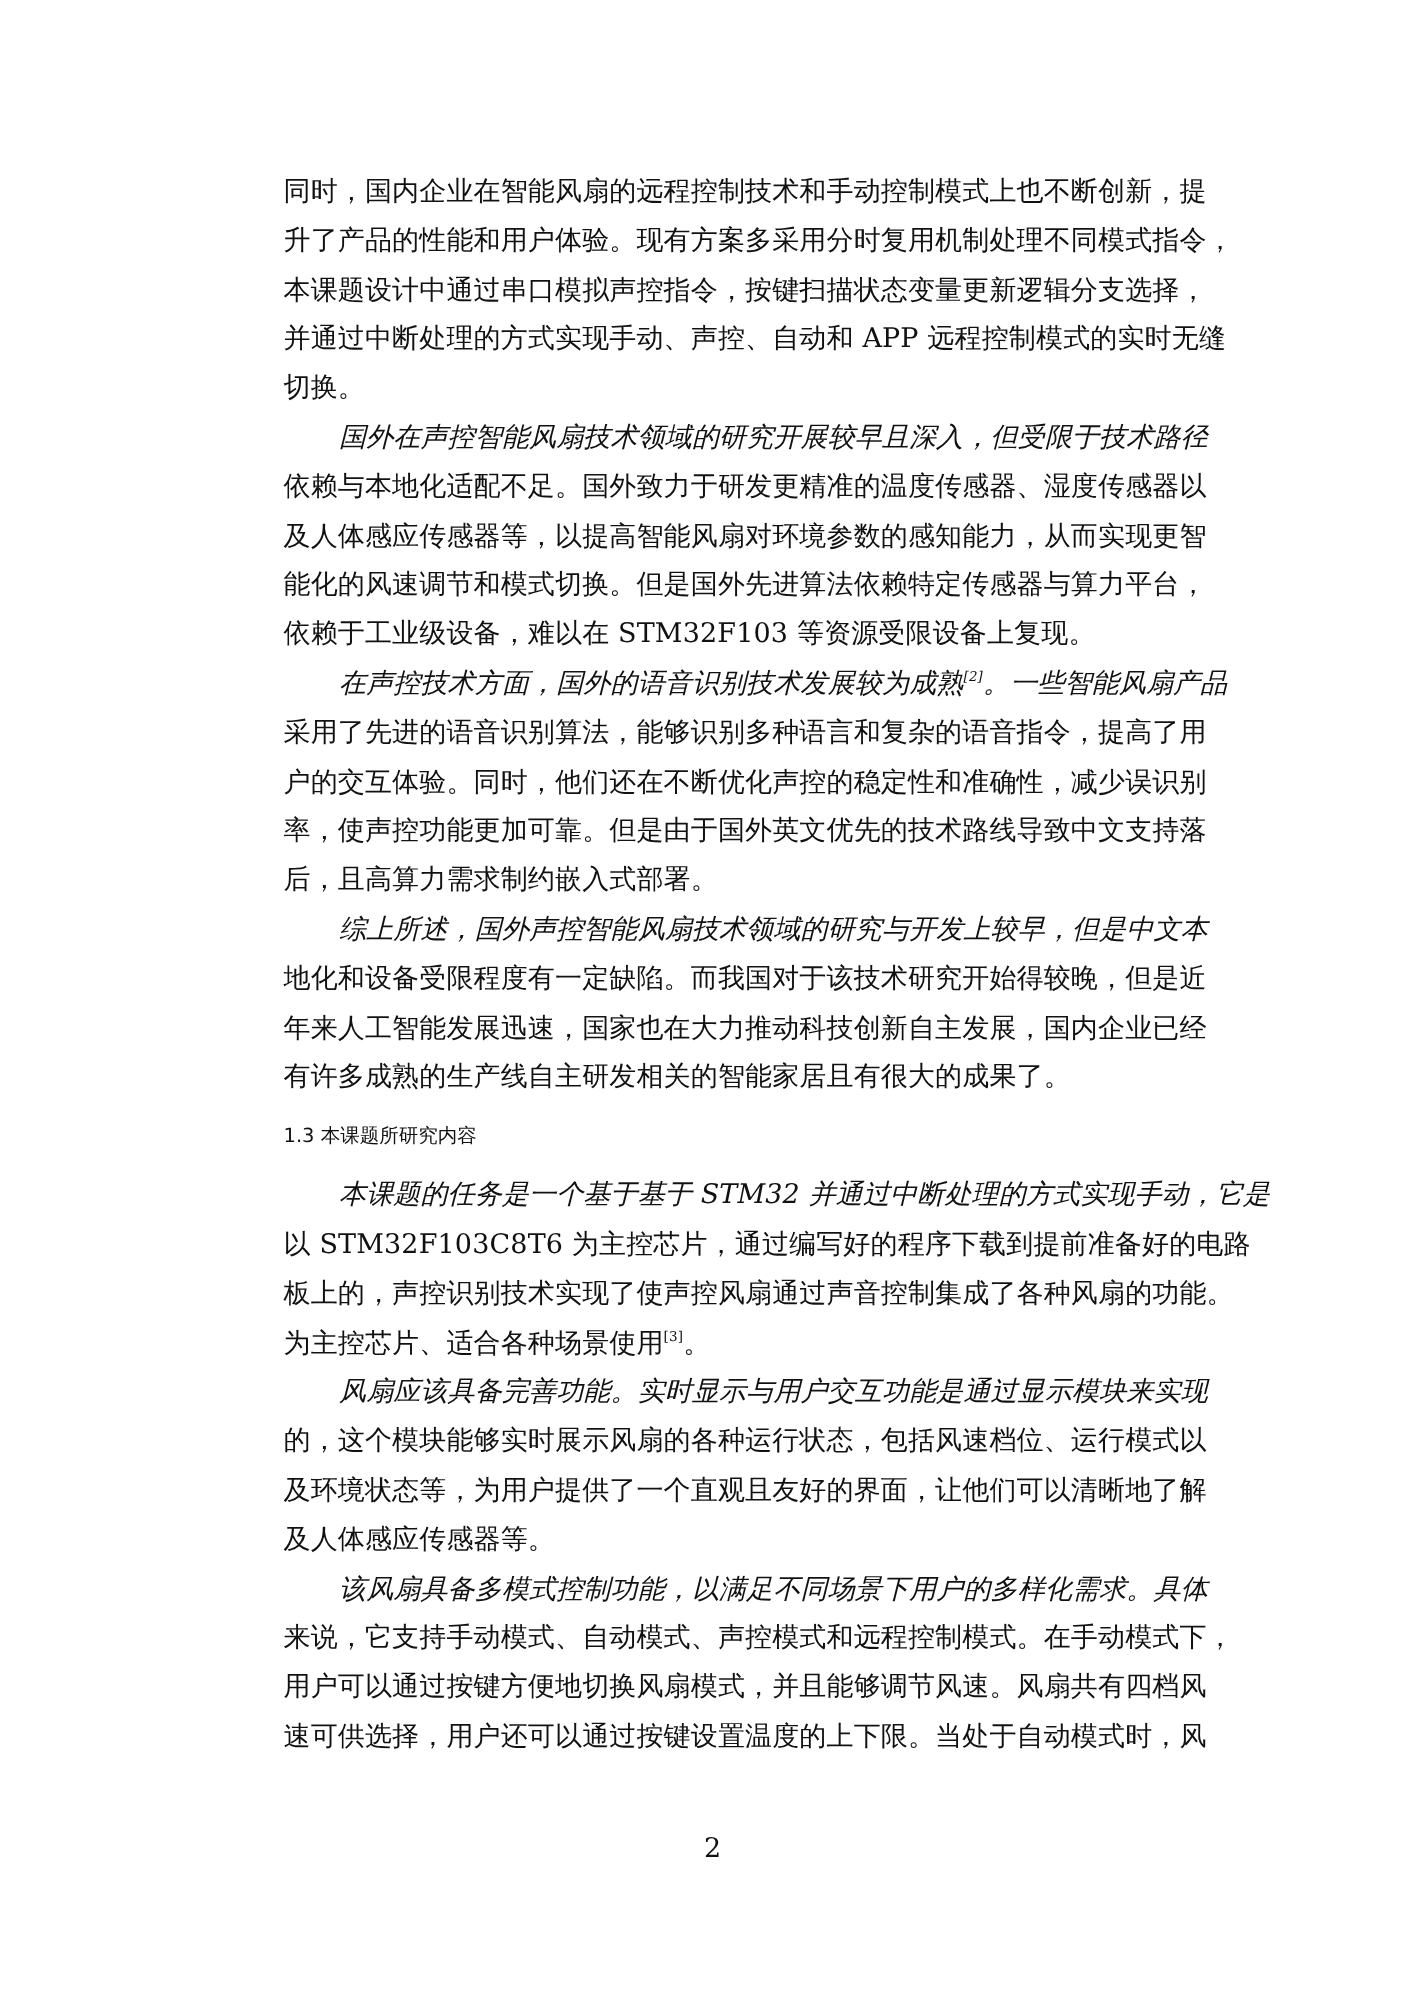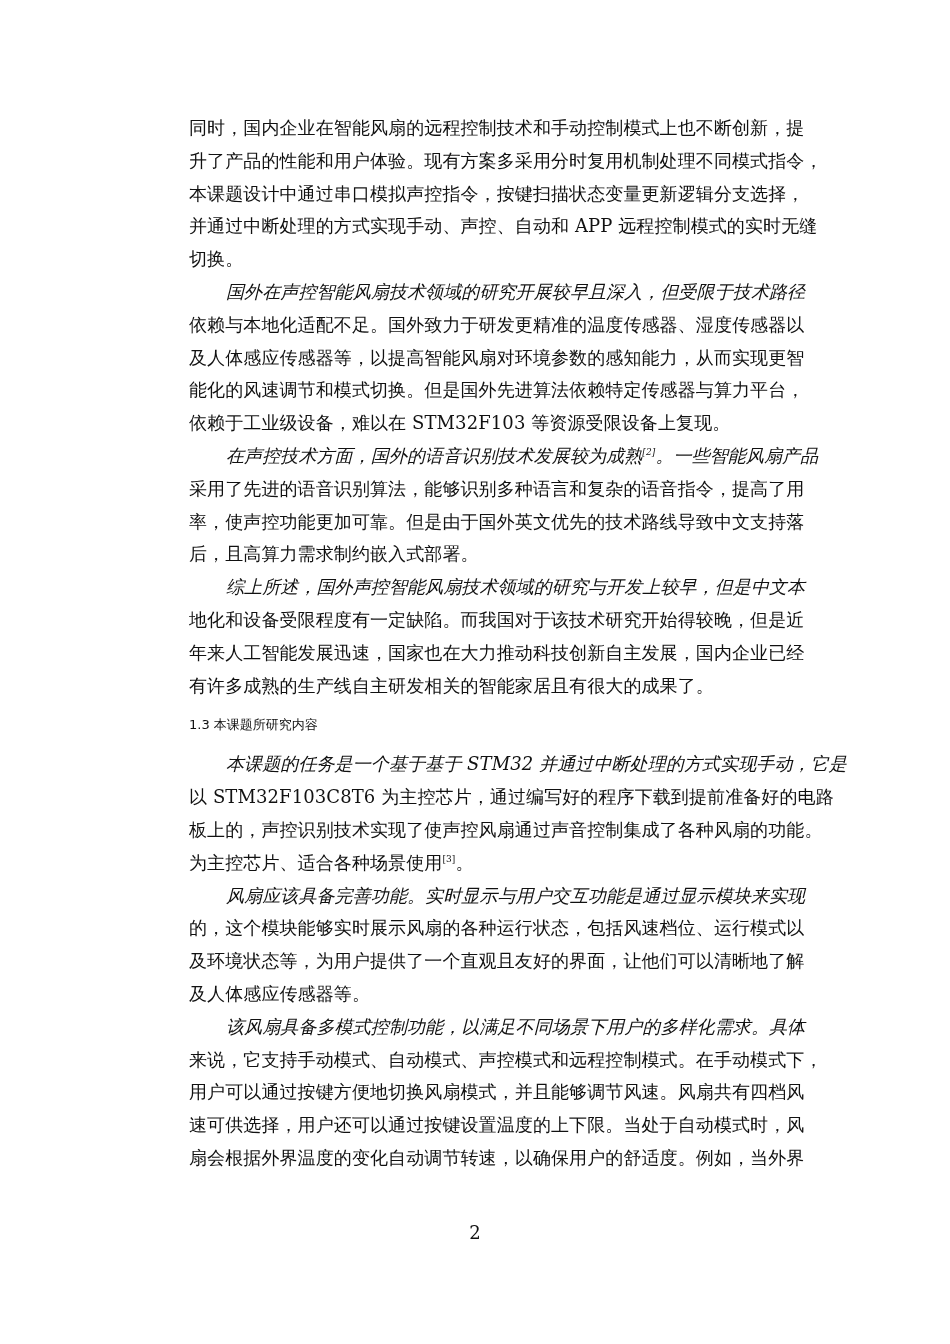--- a/index.html
+++ b/index.html
@@ -32,20 +32,21 @@
     <div class="line indent">国外在声控智能风扇技术领域的研究开展较早且深入，但受限于技术路径</div>
     <div class="line">依赖与本地化适配不足。国外致力于研发更精准的温度传感器、湿度传感器以</div>
     <div class="line">及人体感应传感器等，以提高智能风扇对环境参数的感知能力，从而实现更智</div>
     <div class="line">能化的风速调节和模式切换。但是国外先进算法依赖特定传感器与算力平台，</div>
     <div class="line">依赖于工业级设备，难以在 STM32F103 等资源受限设备上复现。</div>
   </div>
 
   <div>
     <div class="line indent"><span>在声控技术方面，国外的语音识别技术发展较为成熟</span><sup>[2]</sup><span>。一些智能风扇产品</span></div>
     <div class="line">采用了先进的语音识别算法，能够识别多种语言和复杂的语音指令，提高了用</div>
+    <div class="line">户的交互体验。同时，他们还在不断优化声控的稳定性和准确性，减少误识别</div>
     <div class="line">率，使声控功能更加可靠。但是由于国外英文优先的技术路线导致中文支持落</div>
     <div class="line">后，且高算力需求制约嵌入式部署。</div>
   </div>
 
   <div>
     <div class="line indent">综上所述，国外声控智能风扇技术领域的研究与开发上较早，但是中文本</div>
     <div class="line">地化和设备受限程度有一定缺陷。而我国对于该技术研究开始得较晚，但是近</div>
     <div class="line">年来人工智能发展迅速，国家也在大力推动科技创新自主发展，国内企业已经</div>
     <div class="line">有许多成熟的生产线自主研发相关的智能家居且有很大的成果了。</div>
   </div>
@@ -64,18 +65,17 @@
     <div class="line">的，这个模块能够实时展示风扇的各种运行状态，包括风速档位、运行模式以</div>
     <div class="line">及环境状态等，为用户提供了一个直观且友好的界面，让他们可以清晰地了解</div>
     <div class="line">及人体感应传感器等。</div>
   </div>
 
   <div>
     <div class="line indent">该风扇具备多模式控制功能，以满足不同场景下用户的多样化需求。具体</div>
     <div class="line">来说，它支持手动模式、自动模式、声控模式和远程控制模式。在手动模式下，</div>
     <div class="line">用户可以通过按键方便地切换风扇模式，并且能够调节风速。风扇共有四档风</div>
     <div class="line">速可供选择，用户还可以通过按键设置温度的上下限。当处于自动模式时，风</div>
-    <div class="line">扇会根据外界温度的变化自动调节转速，以确保用户的舒适度。例如，当外界</div>
   </div>
 
 </div>
 
 <div class="pagenum">2</div>
 
 </body></html>

